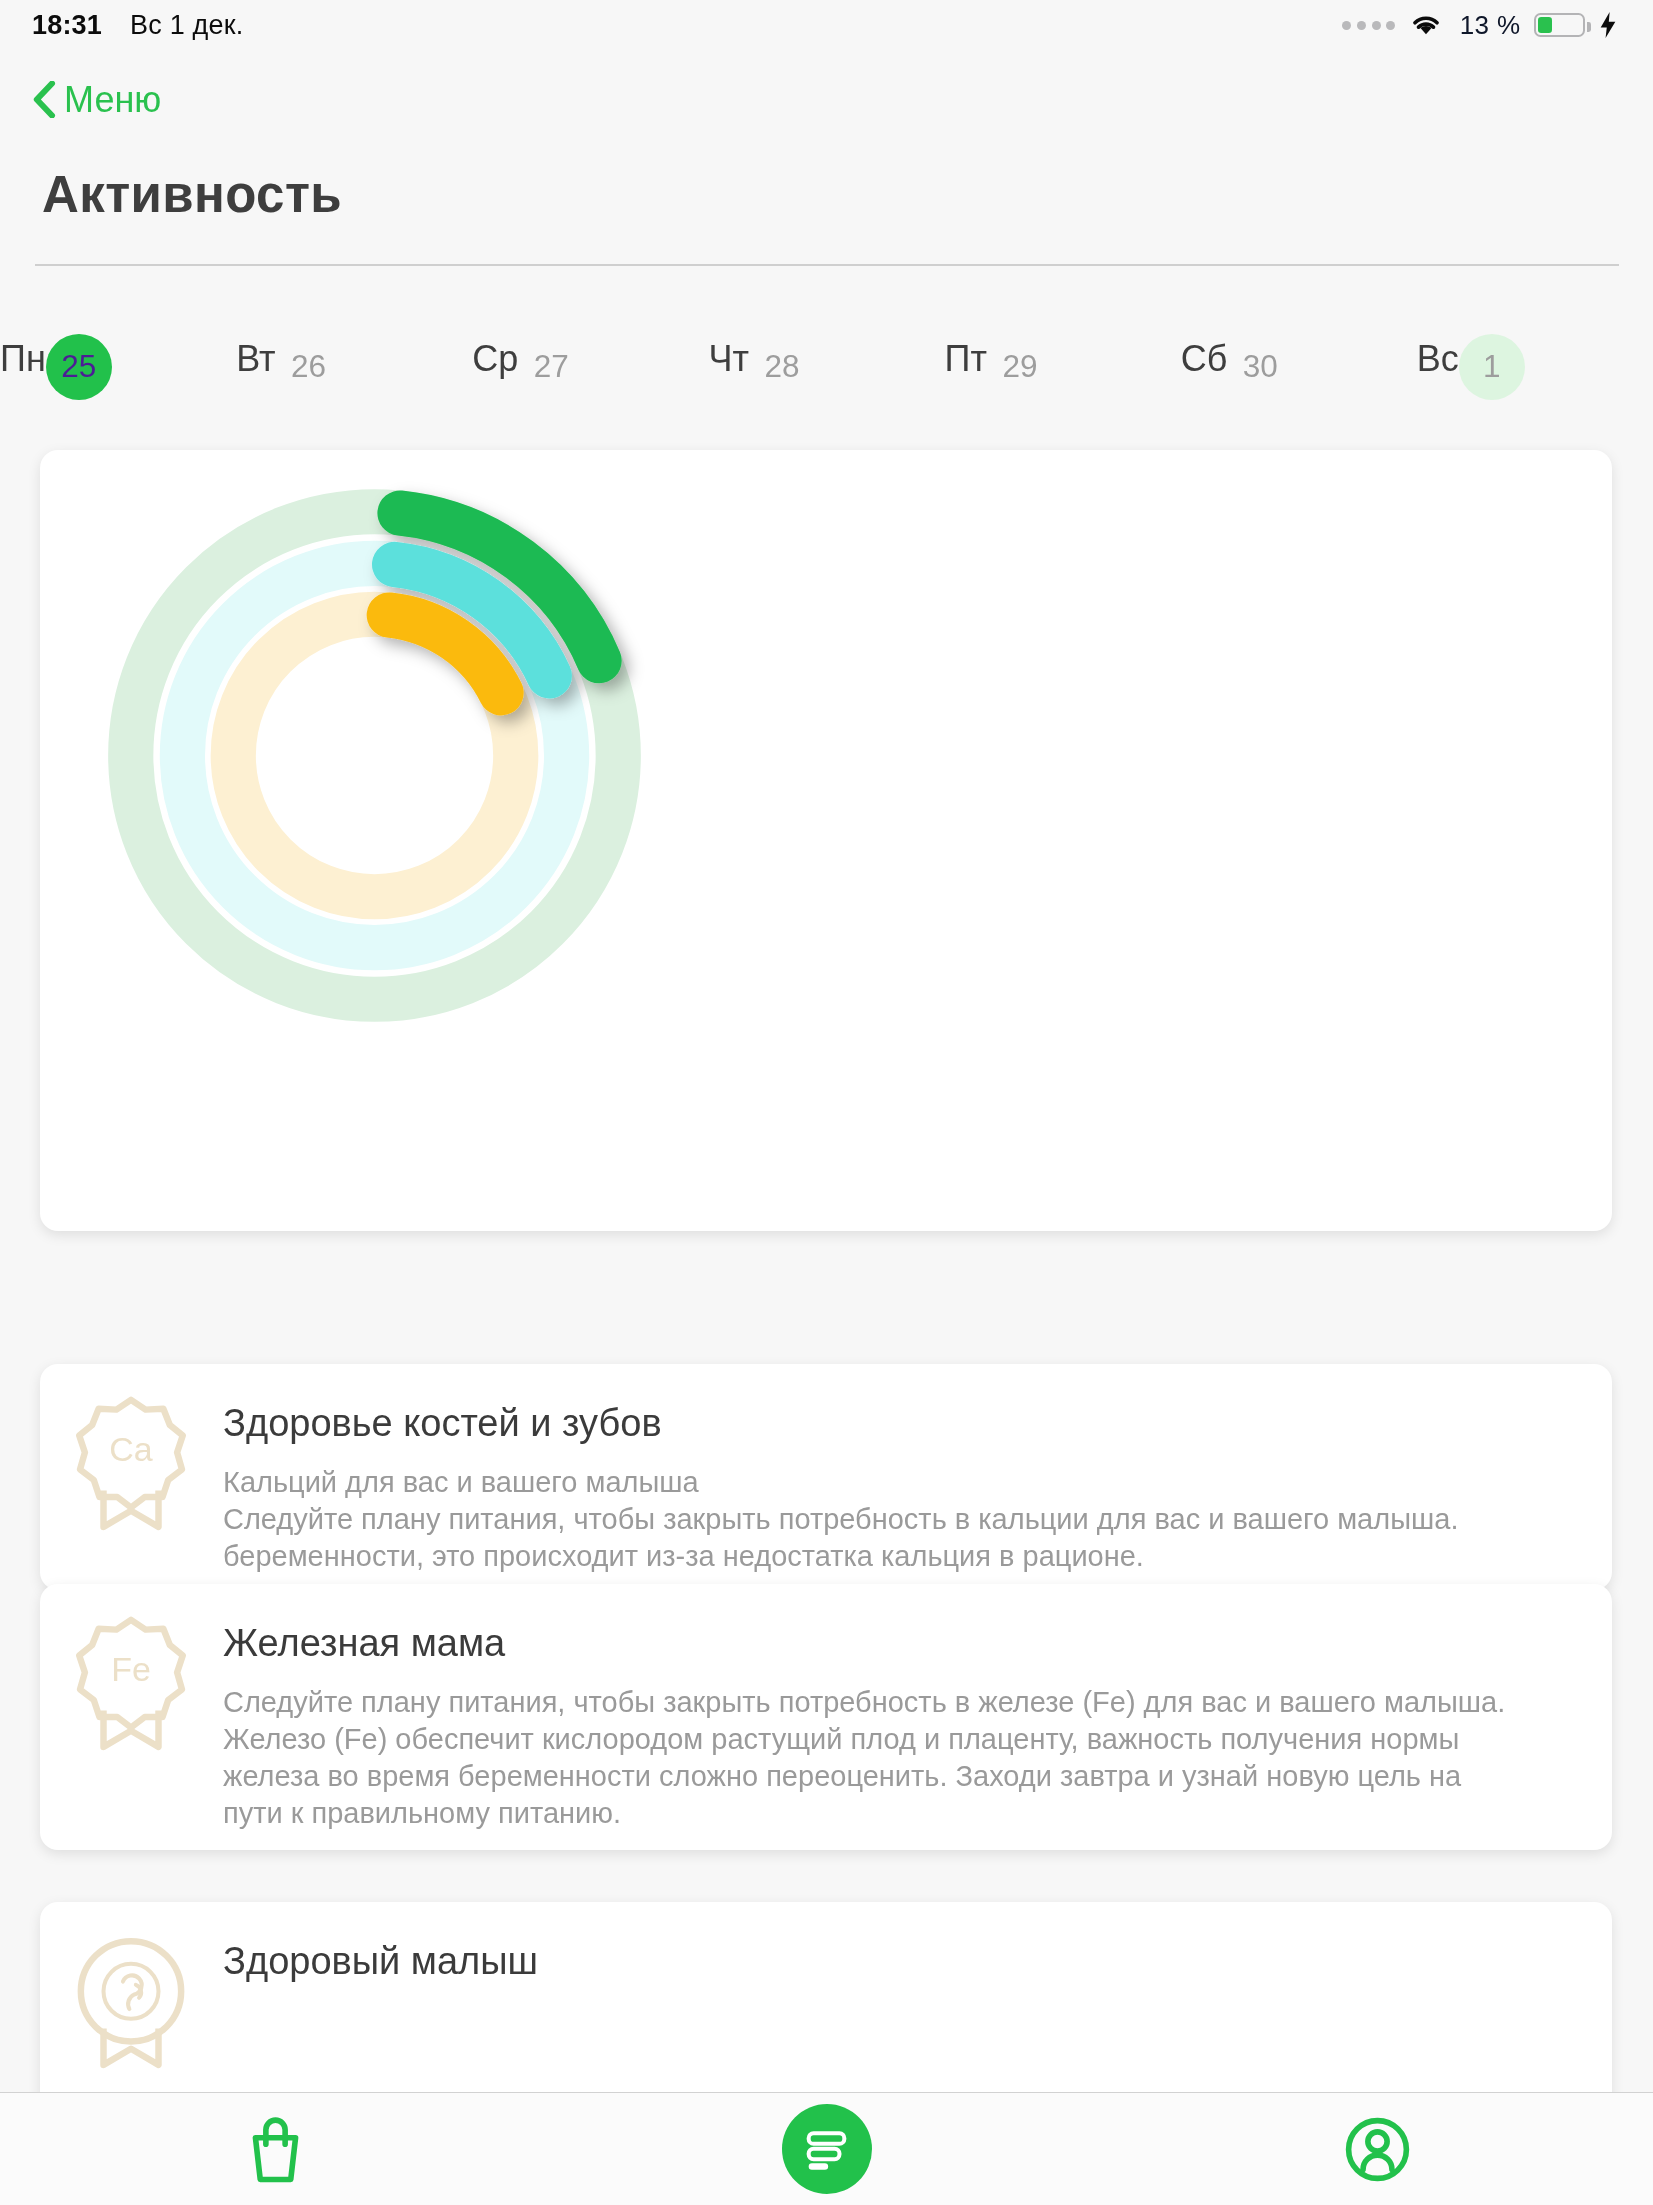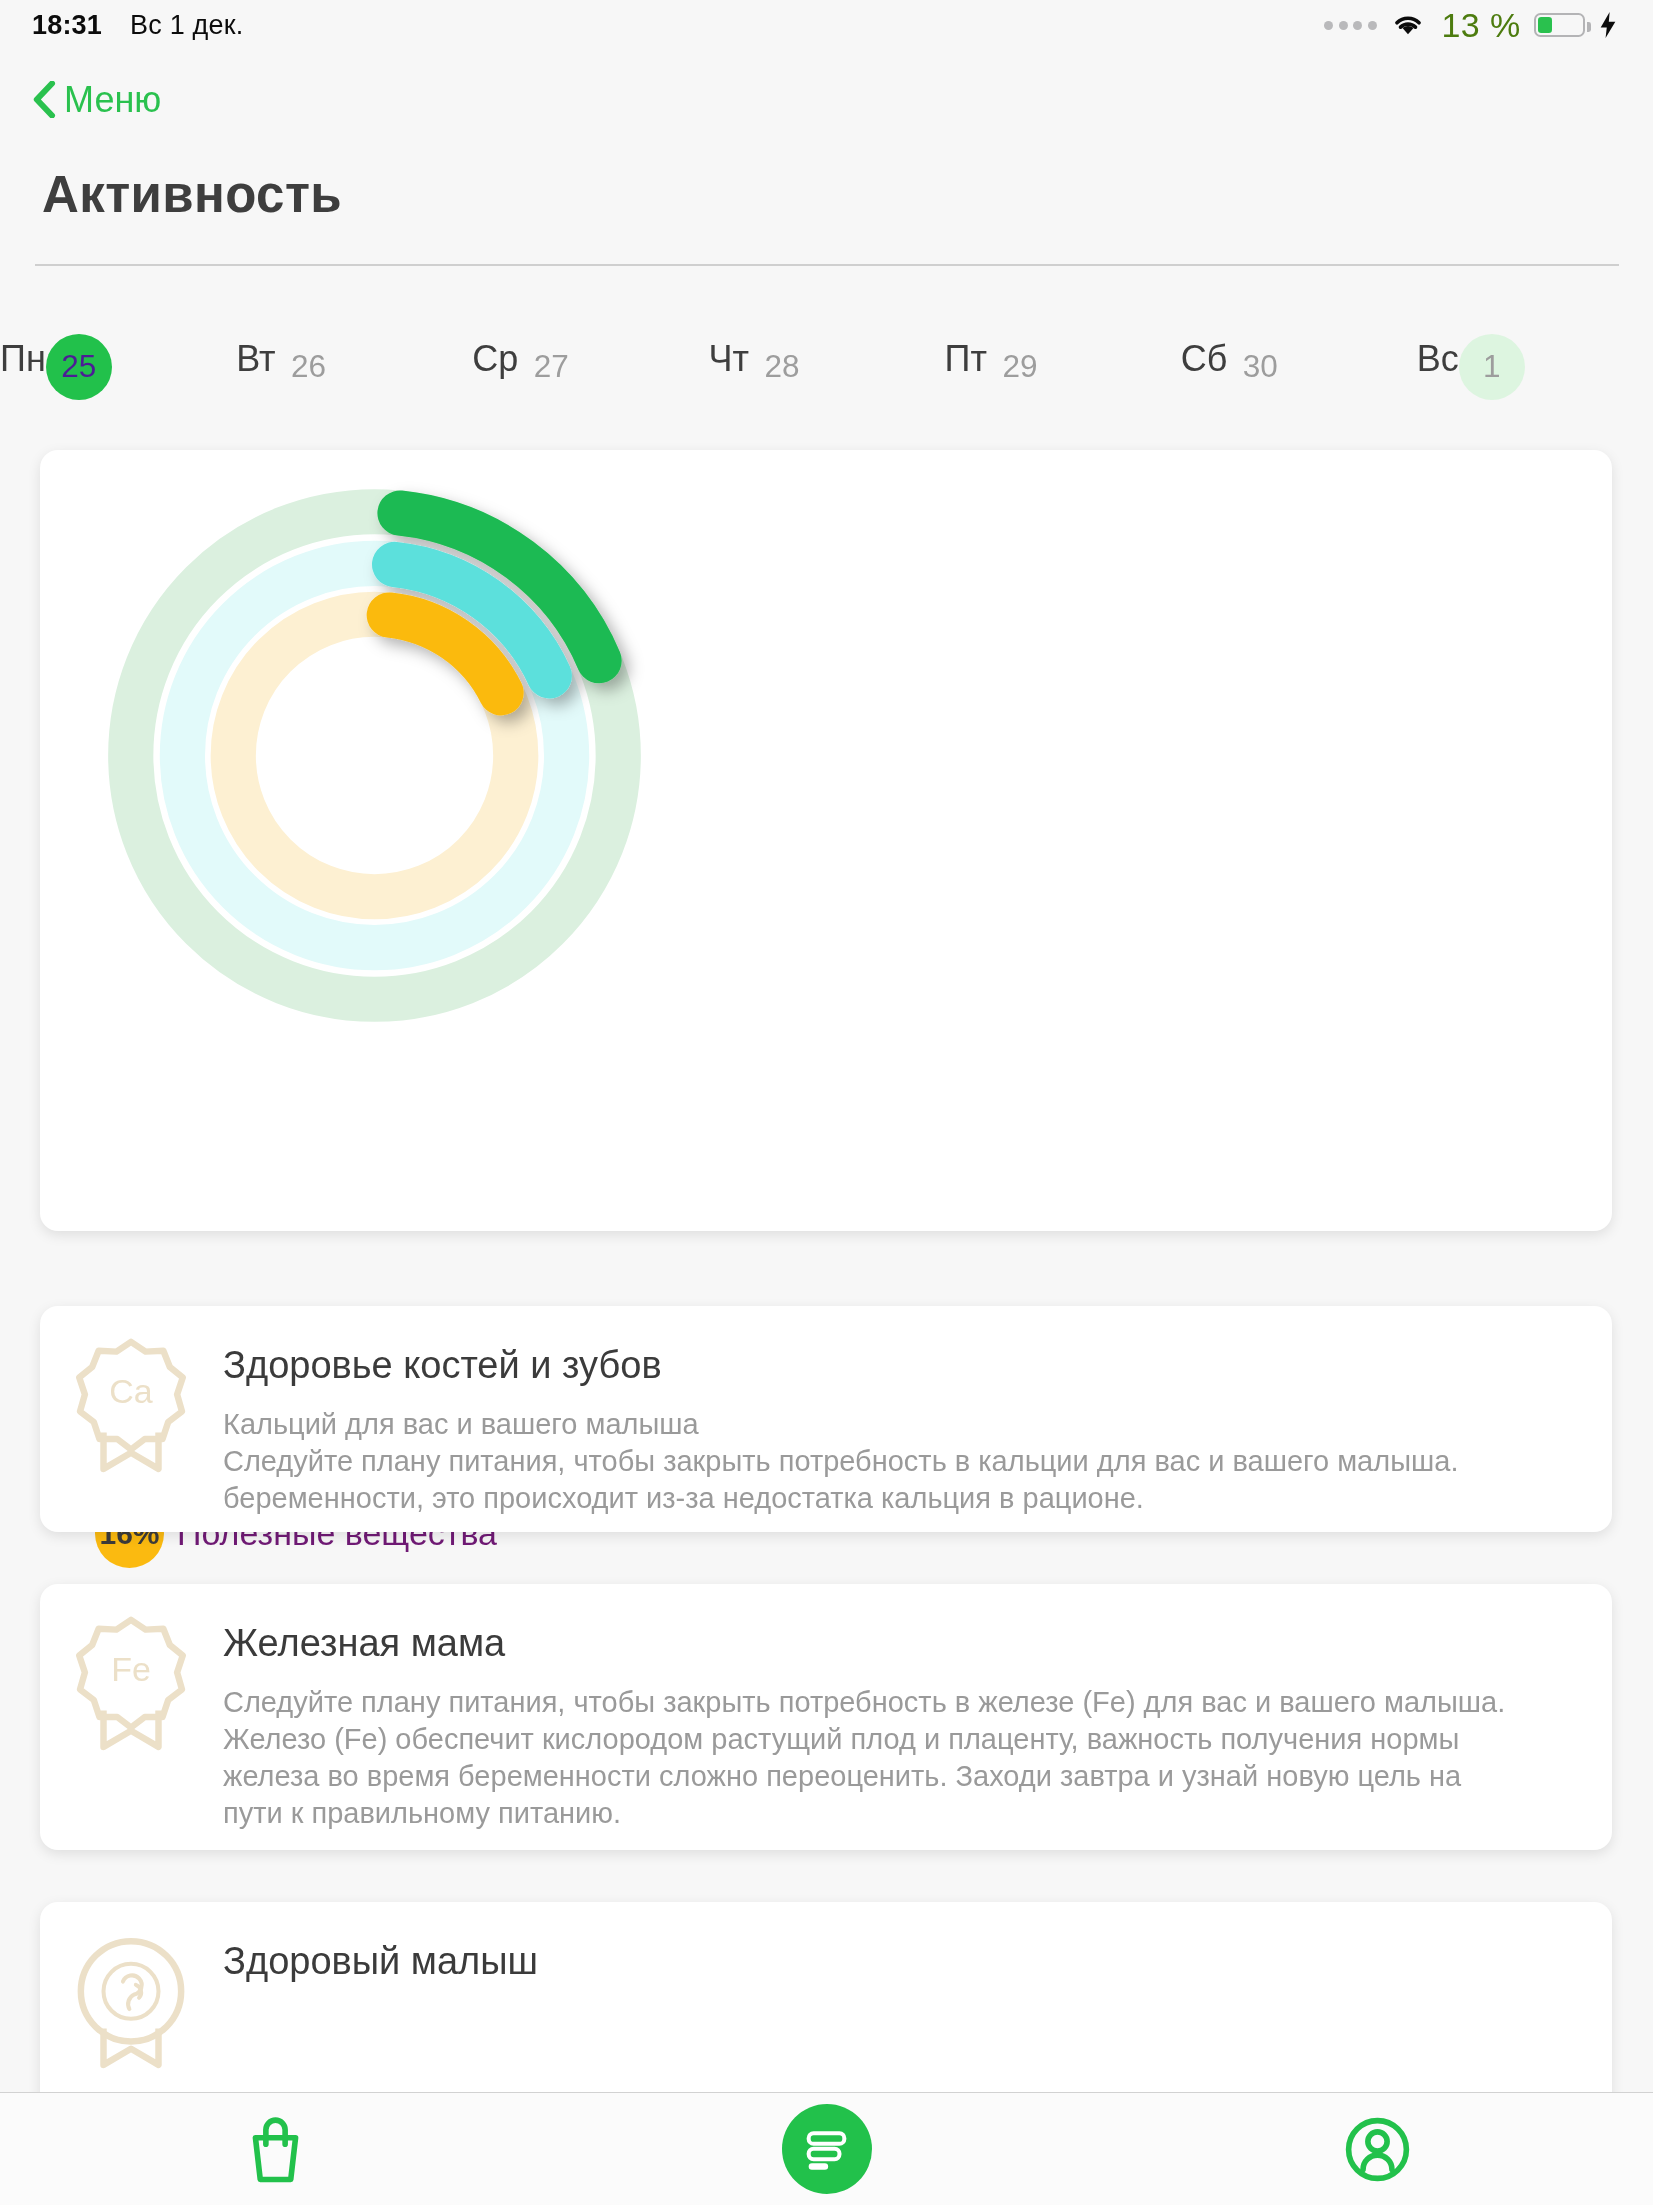--- a/index.html
+++ b/index.html
@@ -17,21 +17,21 @@
     position:absolute; top:0; left:0; width:1653px; height:50px;
     display:flex; align-items:center; justify-content:space-between;
     padding:0 36px 0 32px;
   }
   .sb-left { display:flex; align-items:baseline; gap:28px; }
   .sb-time { font-size:27px; font-weight:600; color:#0c0c0c; letter-spacing:0.2px; }
   .sb-date { font-size:27px; font-weight:400; color:#0c0c0c; letter-spacing:0.2px; }
   .sb-right { display:flex; align-items:center; gap:13.7px; }
   .sb-dots { display:flex; gap:5.7px; align-items:center; }
   .sb-dots i { display:block; width:9px; height:9px; border-radius:50%; background:#b9b9bb; }
-  .sb-pct { font-size:34px; font-weight:400; color:#4d7c0f; margin-left:3.2px; letter-spacing:0.4px; }
+  .sb-pct { font-size:26px; font-weight:400; color:#0f172a; margin-left:3.2px; letter-spacing:0.4px; }
   .battery { position:relative; width:51px; height:24px; border:2.4px solid #b4b4b6; border-radius:6.5px; }
   .battery::after{ content:""; position:absolute; right:-7.3px; top:7.3px; width:4px; height:9.7px; background:#b4b4b6;
                    border-radius:0 2.4px 2.4px 0; }
   .battery i { position:absolute; left:2px; top:2px; bottom:2px; width:13.7px; background:#2ac14e; border-radius:3.2px; display:block; }
   .bolt { width:18px; height:26px; }
 
   
   .navbar { position:absolute; top:63px; left:8px; width:1653px; height:73px; display:flex; align-items:center; }
   .back-btn { display:flex; align-items:center; gap:8px; padding:4.8px 13px 4.8px 24px; cursor:pointer; }
   .chev { width:24px; height:37px; }
@@ -56,21 +56,21 @@
   .day-col.today .day-num-wrap { background:#ddf5e0; }
   .day-col.today .day-num { color:#9d9d9d; }
 
   
   .card {
     position:absolute; left:40px; width:1572px;
     background:#ffffff; border-radius:18px;
     box-shadow:0 4px 13px rgba(0,0,0,0.10);
   }
   #chart-card { top:450px; height:781px; }
-  #card-0 { top:1306px; height:226px; }
+  #card-0 { top:1364px; height:226px; }
   #card-1 { top:1584px; height:266px; }
   #card-2 { top:1902px; height:226px; }
 
   
   .chart-area { position:absolute; left:52px; top:22.6px; width:565px; height:565px; }
   .legend { position:absolute; left:55px; top:1049px; width:1453px; }
   .legend-row { display:flex; align-items:center; }
   .legend-row.r2 { margin-top:18px; }
   .legend-item { display:flex; align-items:center; }
   .legend-chip {

